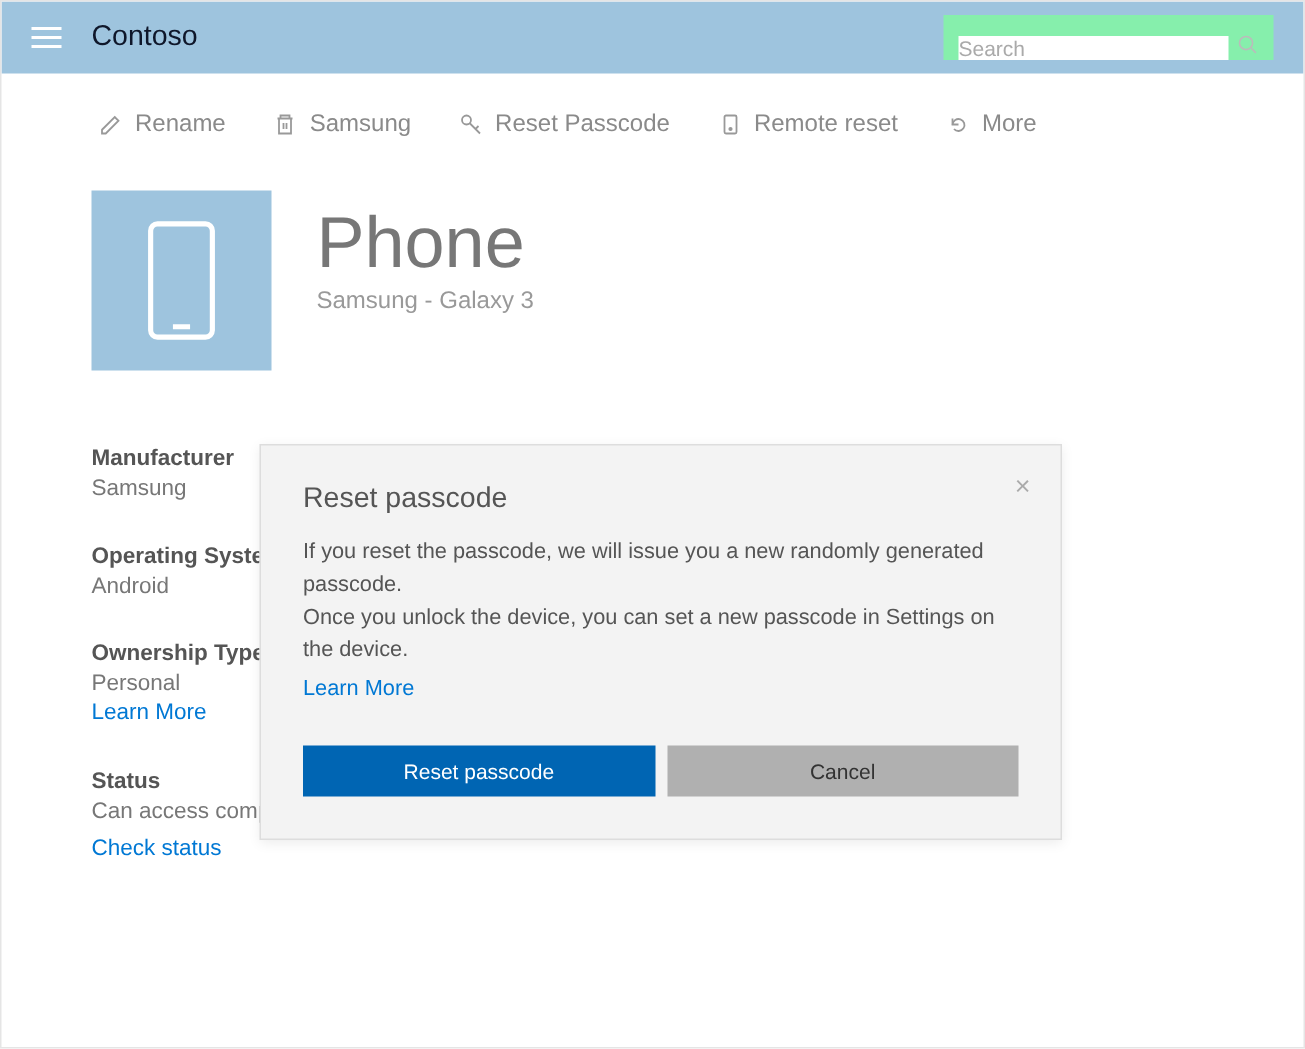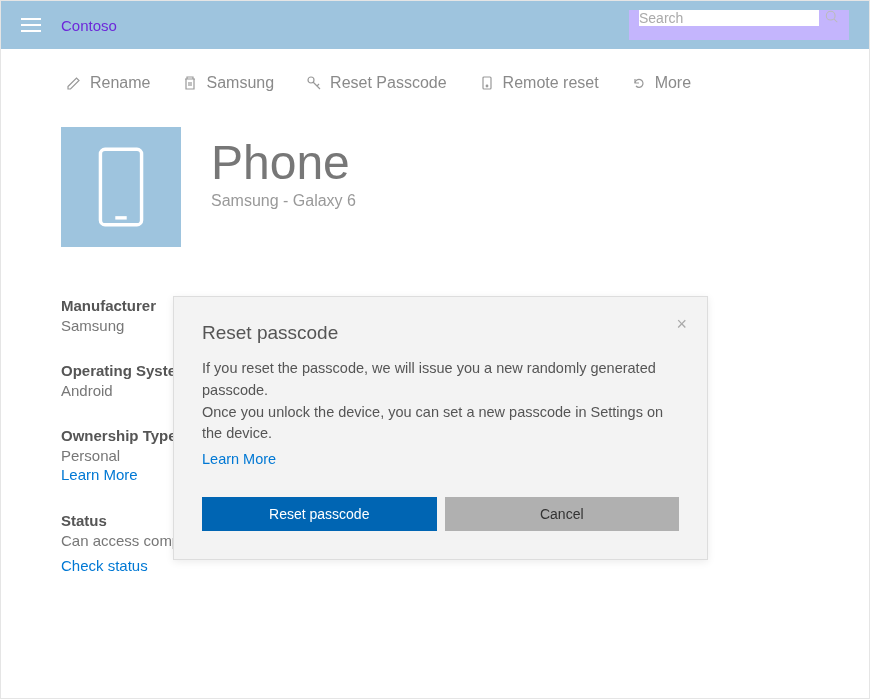--- a/index.html
+++ b/index.html
@@ -2,22 +2,22 @@
 <html><head>
   <meta charset="utf-8">
   <style>
     * { margin: 0; padding: 0; box-sizing: border-box; }
     body { font-family: 'Segoe UI', Tahoma, sans-serif; background: #fff; width: 870px; height: 699px; overflow: hidden; position: relative; border: 1px solid #e5e5e5; }
     
     .header { background: #9ec4de; height: 48px; display: flex; align-items: center; padding: 0 20px; justify-content: space-between; }
     .header-left { display: flex; align-items: center; gap: 20px; }
     .hamburger { width: 20px; height: 14px; display: flex; flex-direction: column; justify-content: space-between; cursor: pointer; }
     .hamburger span { background: #fff; height: 2px; width: 100%; }
-    .brand { color: #6d28d9; font-size: 15px; font-weight: 400; }
-    .search-box { background: #c4b5fd; width: 220px; height: 30px; display: flex; align-items: flex-start; padding: 0 10px; justify-content: space-between; }
+    .brand { color: #0f172a; font-size: 19px; font-weight: 400; }
+    .search-box { background: #86efac; width: 220px; height: 30px; display: flex; align-items: flex-end; padding: 0 10px; justify-content: space-between; }
     .search-box input { border: none; outline: none; width: 180px; font-size: 14px; color: #666; }
     .search-box input::placeholder { color: #aaa; }
     .search-icon { color: #bbb; font-size: 14px; }
     
     .toolbar { display: flex; gap: 32px; padding: 25px 65px; }
     .toolbar-item { display: flex; align-items: center; gap: 8px; color: #8a8a8a; font-size: 16px; cursor: pointer; }
     .toolbar-item svg { width: 16px; height: 16px; }
     
     .content { padding: 10px 60px; position: relative; }
     .device-header { display: flex; gap: 30px; align-items: flex-start; margin-bottom: 50px; }
@@ -105,21 +105,21 @@
 <div class="content">
   <div class="device-header">
     <div class="device-tile">
       <svg viewBox="0 0 40 70" fill="none" stroke="#fff" stroke-width="3">
         <rect x="2" y="2" width="36" height="66" rx="4"></rect>
           <line x1="15" y1="62" x2="25" y2="62"></line>
       </svg>
     </div>
     <div class="device-info">
       <div class="device-title">Phone</div>
-      <div class="device-subtitle">Samsung - Galaxy 6</div>
+      <div class="device-subtitle">Samsung - Galaxy 3</div>
     </div>
   </div>
 
   <div class="props">
     <div class="prop-row">
       <div class="prop-label">Manufacturer</div>
       <div class="prop-value">Samsung</div>
     </div>
     <div class="prop-row">
       <div class="prop-label">Operating System</div>

